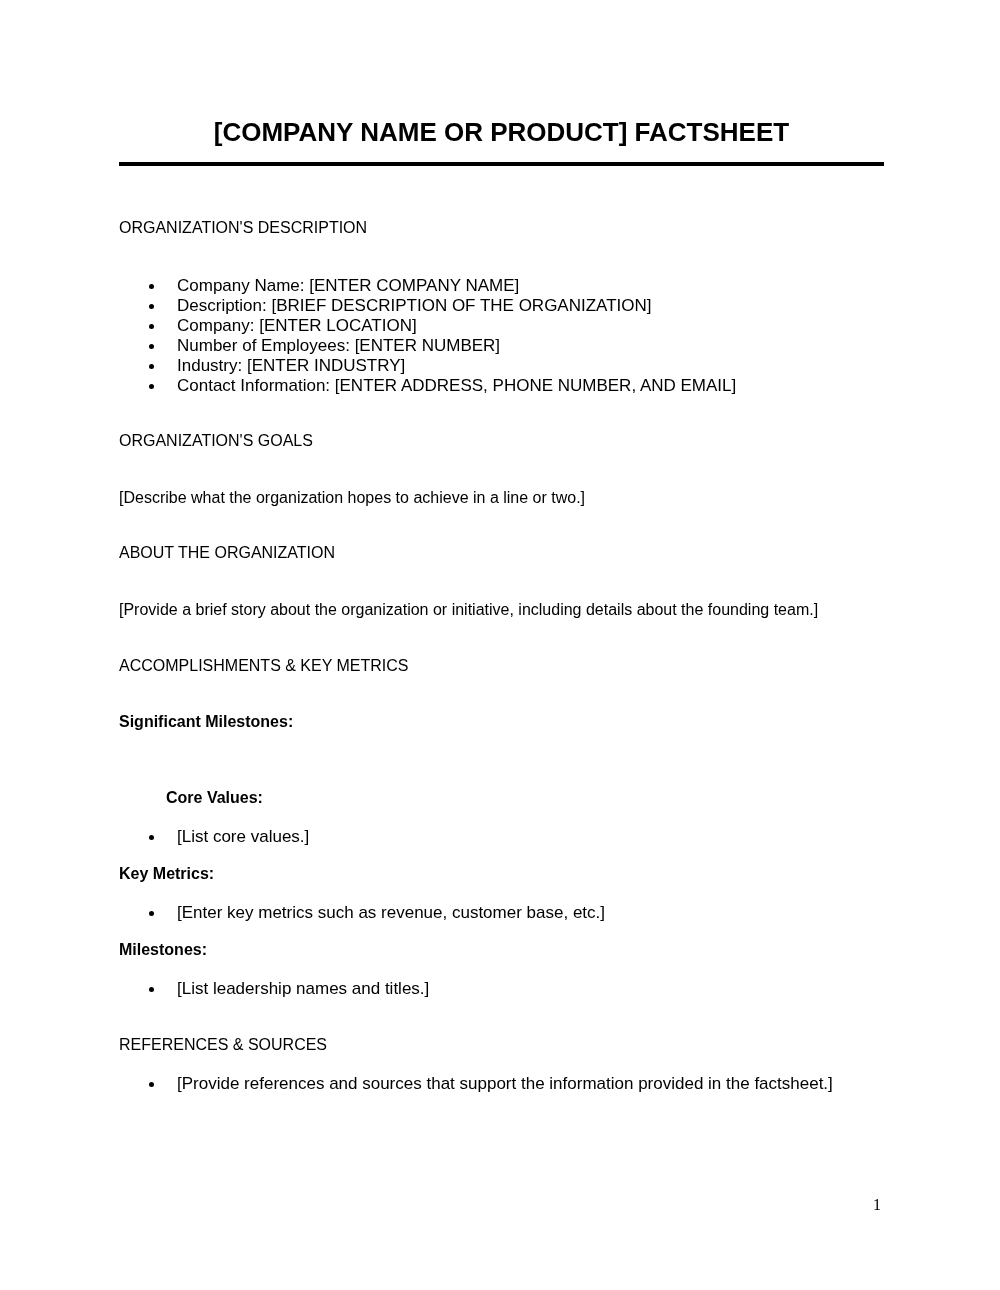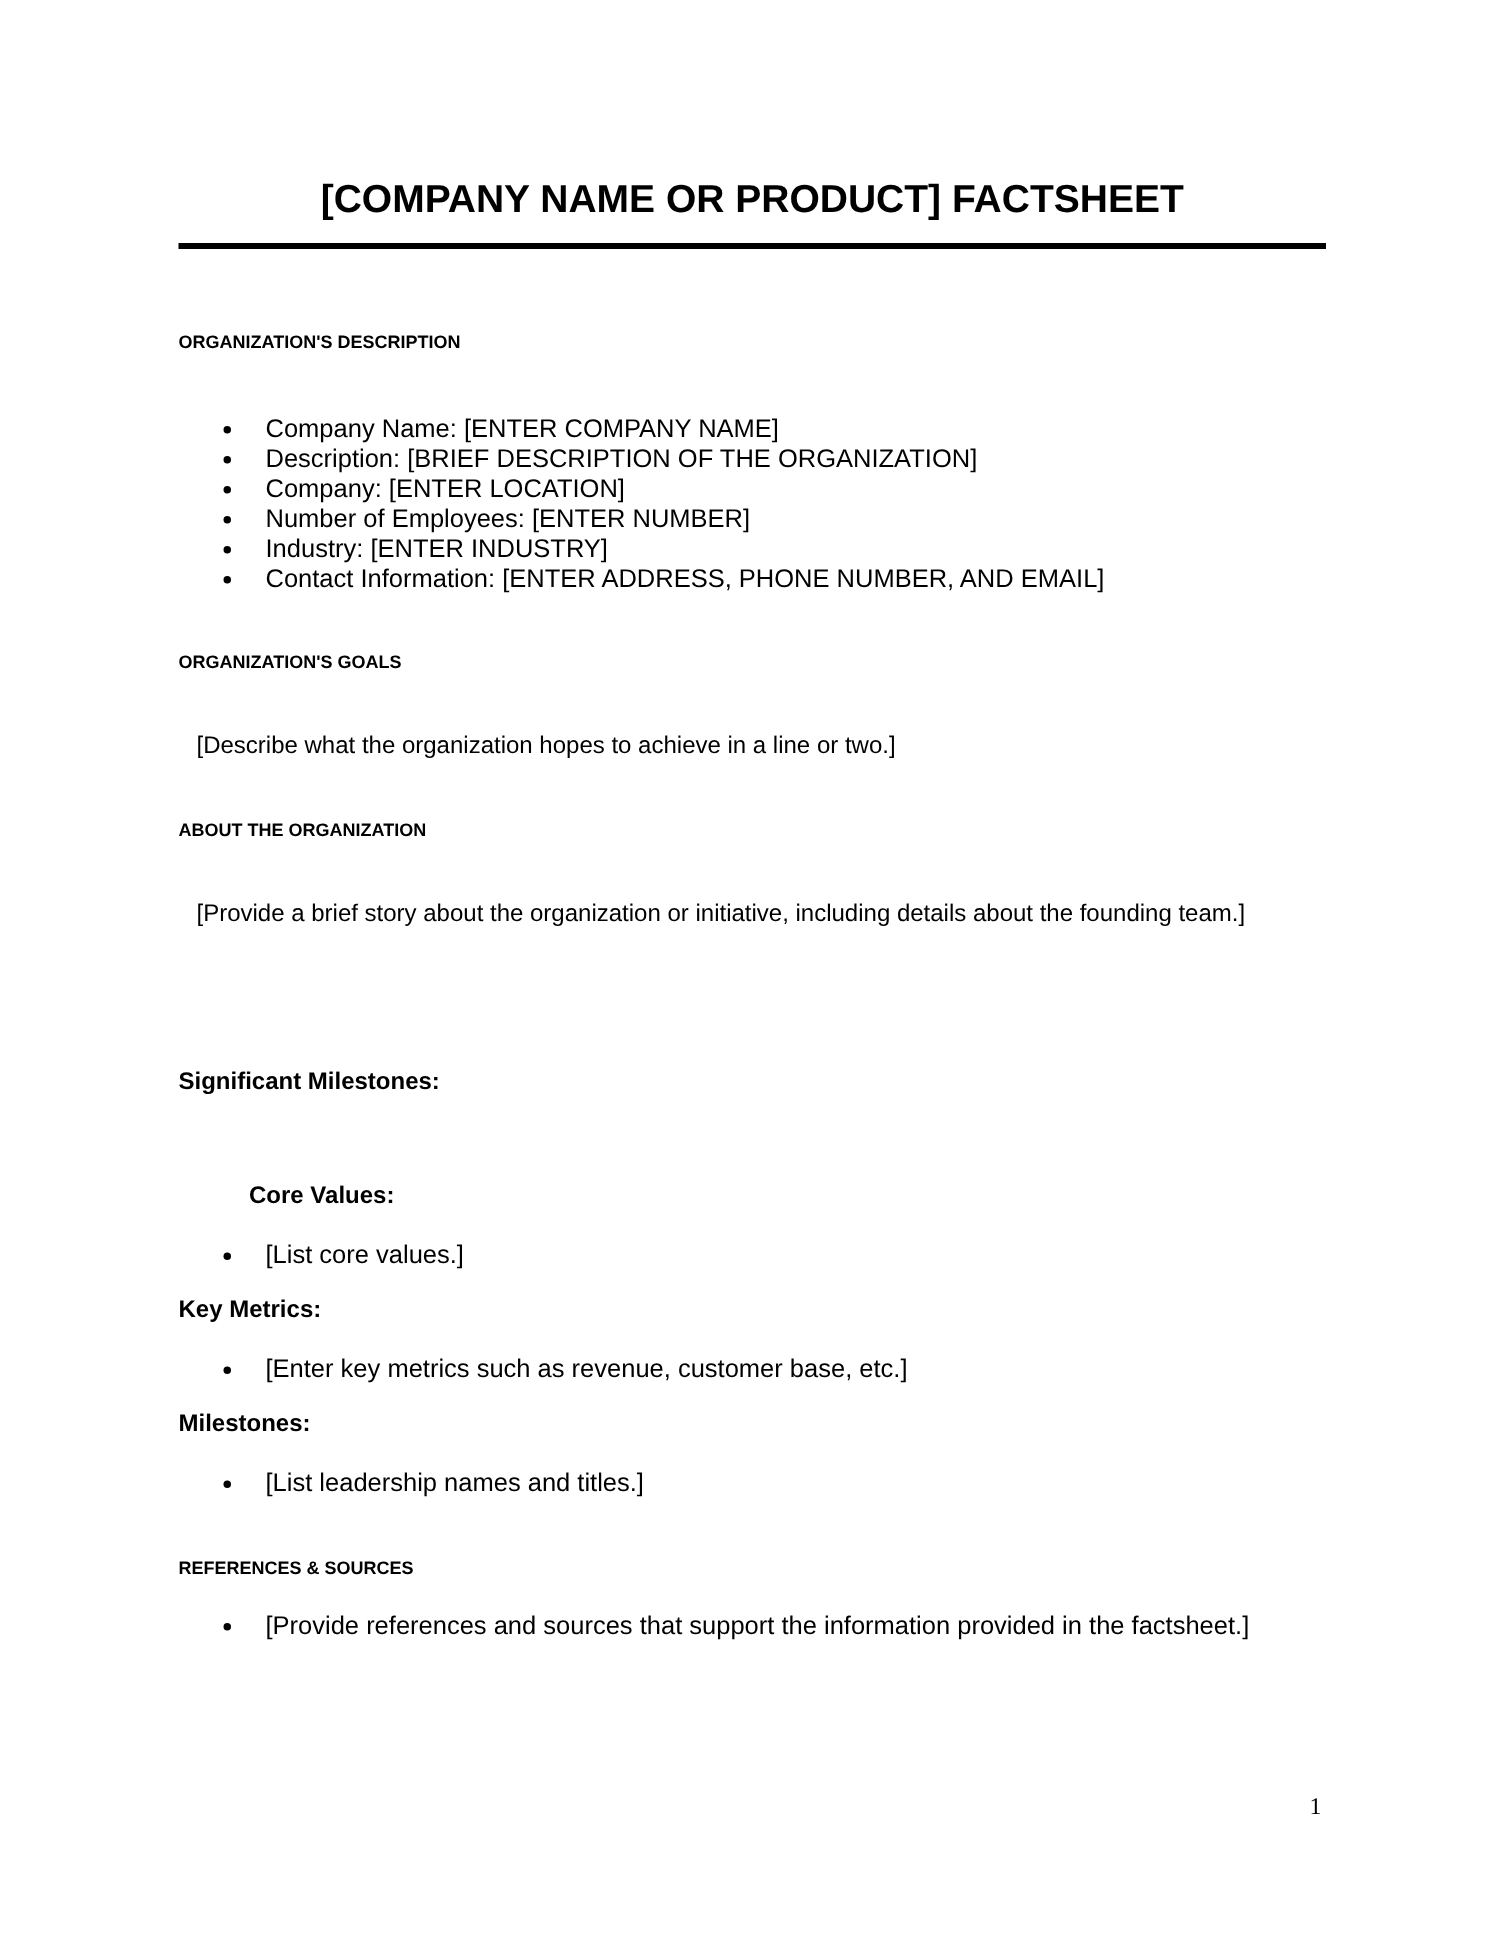--- a/index.html
+++ b/index.html
@@ -39,33 +39,32 @@
       width: 765px;
       height: 4px;
       background: #000000;
     }
     .abs {
       position: absolute;
       left: 118px;
       white-space: nowrap;
     }
     .h-section {
-      font-size: 12px;
-      font-weight: bold;
+      font-size: 16px;
+      font-weight: normal;
       line-height: 20px;
     }
     .h-sub {
       font-size: 16px;
       font-weight: bold;
       line-height: 20px;
     }
     .para {
       font-size: 16px;
       line-height: 20px;
-      margin-left: 12px;
     }
     ul.bullets {
       position: absolute;
       left: 118px;
       margin: 0;
       padding: 0;
       list-style: none;
     }
     ul.bullets li {
       position: relative;
@@ -109,20 +108,21 @@
     <li><span class="dot"></span><span>Industry: [ENTER INDUSTRY]</span></li>
     <li><span class="dot"></span><span>Contact Information: [ENTER ADDRESS, PHONE NUMBER, AND EMAIL]</span></li>
   </ul>
 
   <div class="abs h-section" style="top:431px;">ORGANIZATION'S GOALS</div>
   <div class="abs para" style="top:488px;">[Describe what the organization hopes to achieve in a line or two.]</div>
 
   <div class="abs h-section" style="top:543px;">ABOUT THE ORGANIZATION</div>
   <div class="abs para" style="top:600px;">[Provide a brief story about the organization or initiative, including details about the founding team.]</div>
 
+  <div class="abs h-section" style="top:656px;">ACCOMPLISHMENTS &amp; KEY METRICS</div>
 
   <div class="abs h-sub" style="top:712px;">Significant Milestones:</div>
 
   <div class="abs h-sub" style="top:788px;margin-left:47px;">Core Values:</div>
   <ul class="bullets" style="top:827px;">
     <li><span class="dot"></span><span>[List core values.]</span></li>
   </ul>
 
   <div class="abs h-sub" style="top:864px;">Key Metrics:</div>
   <ul class="bullets" style="top:903px;">

